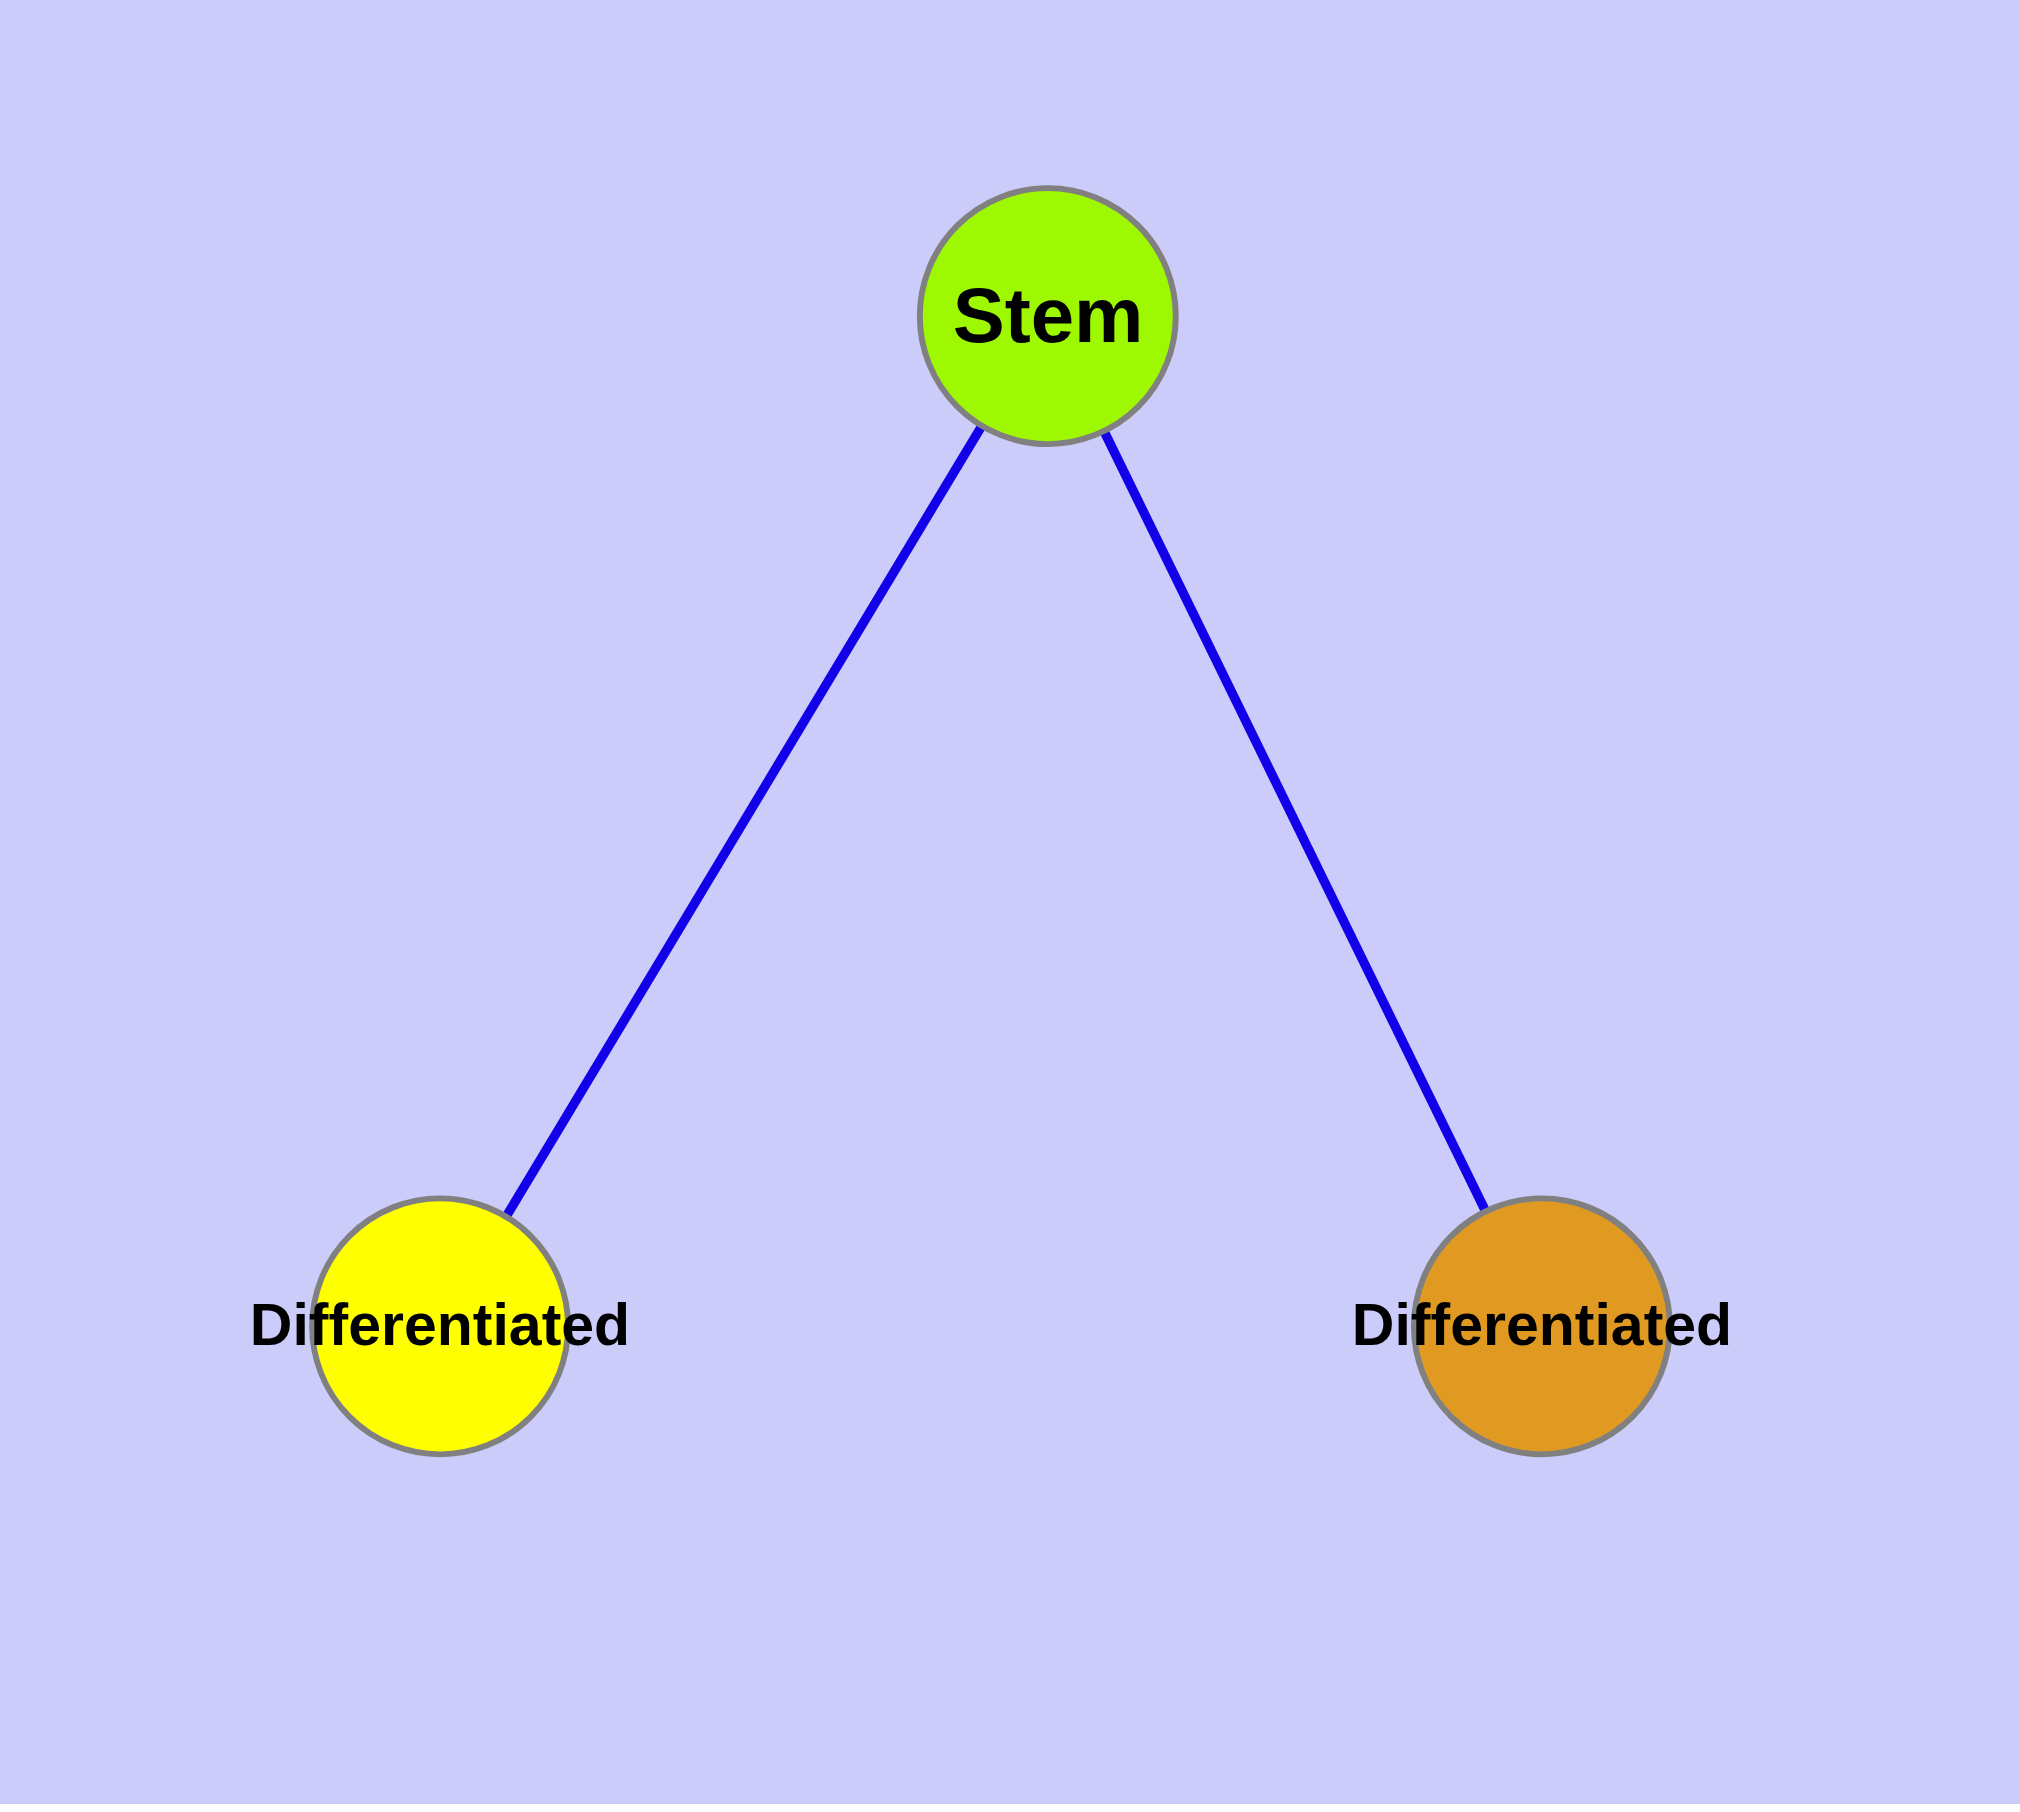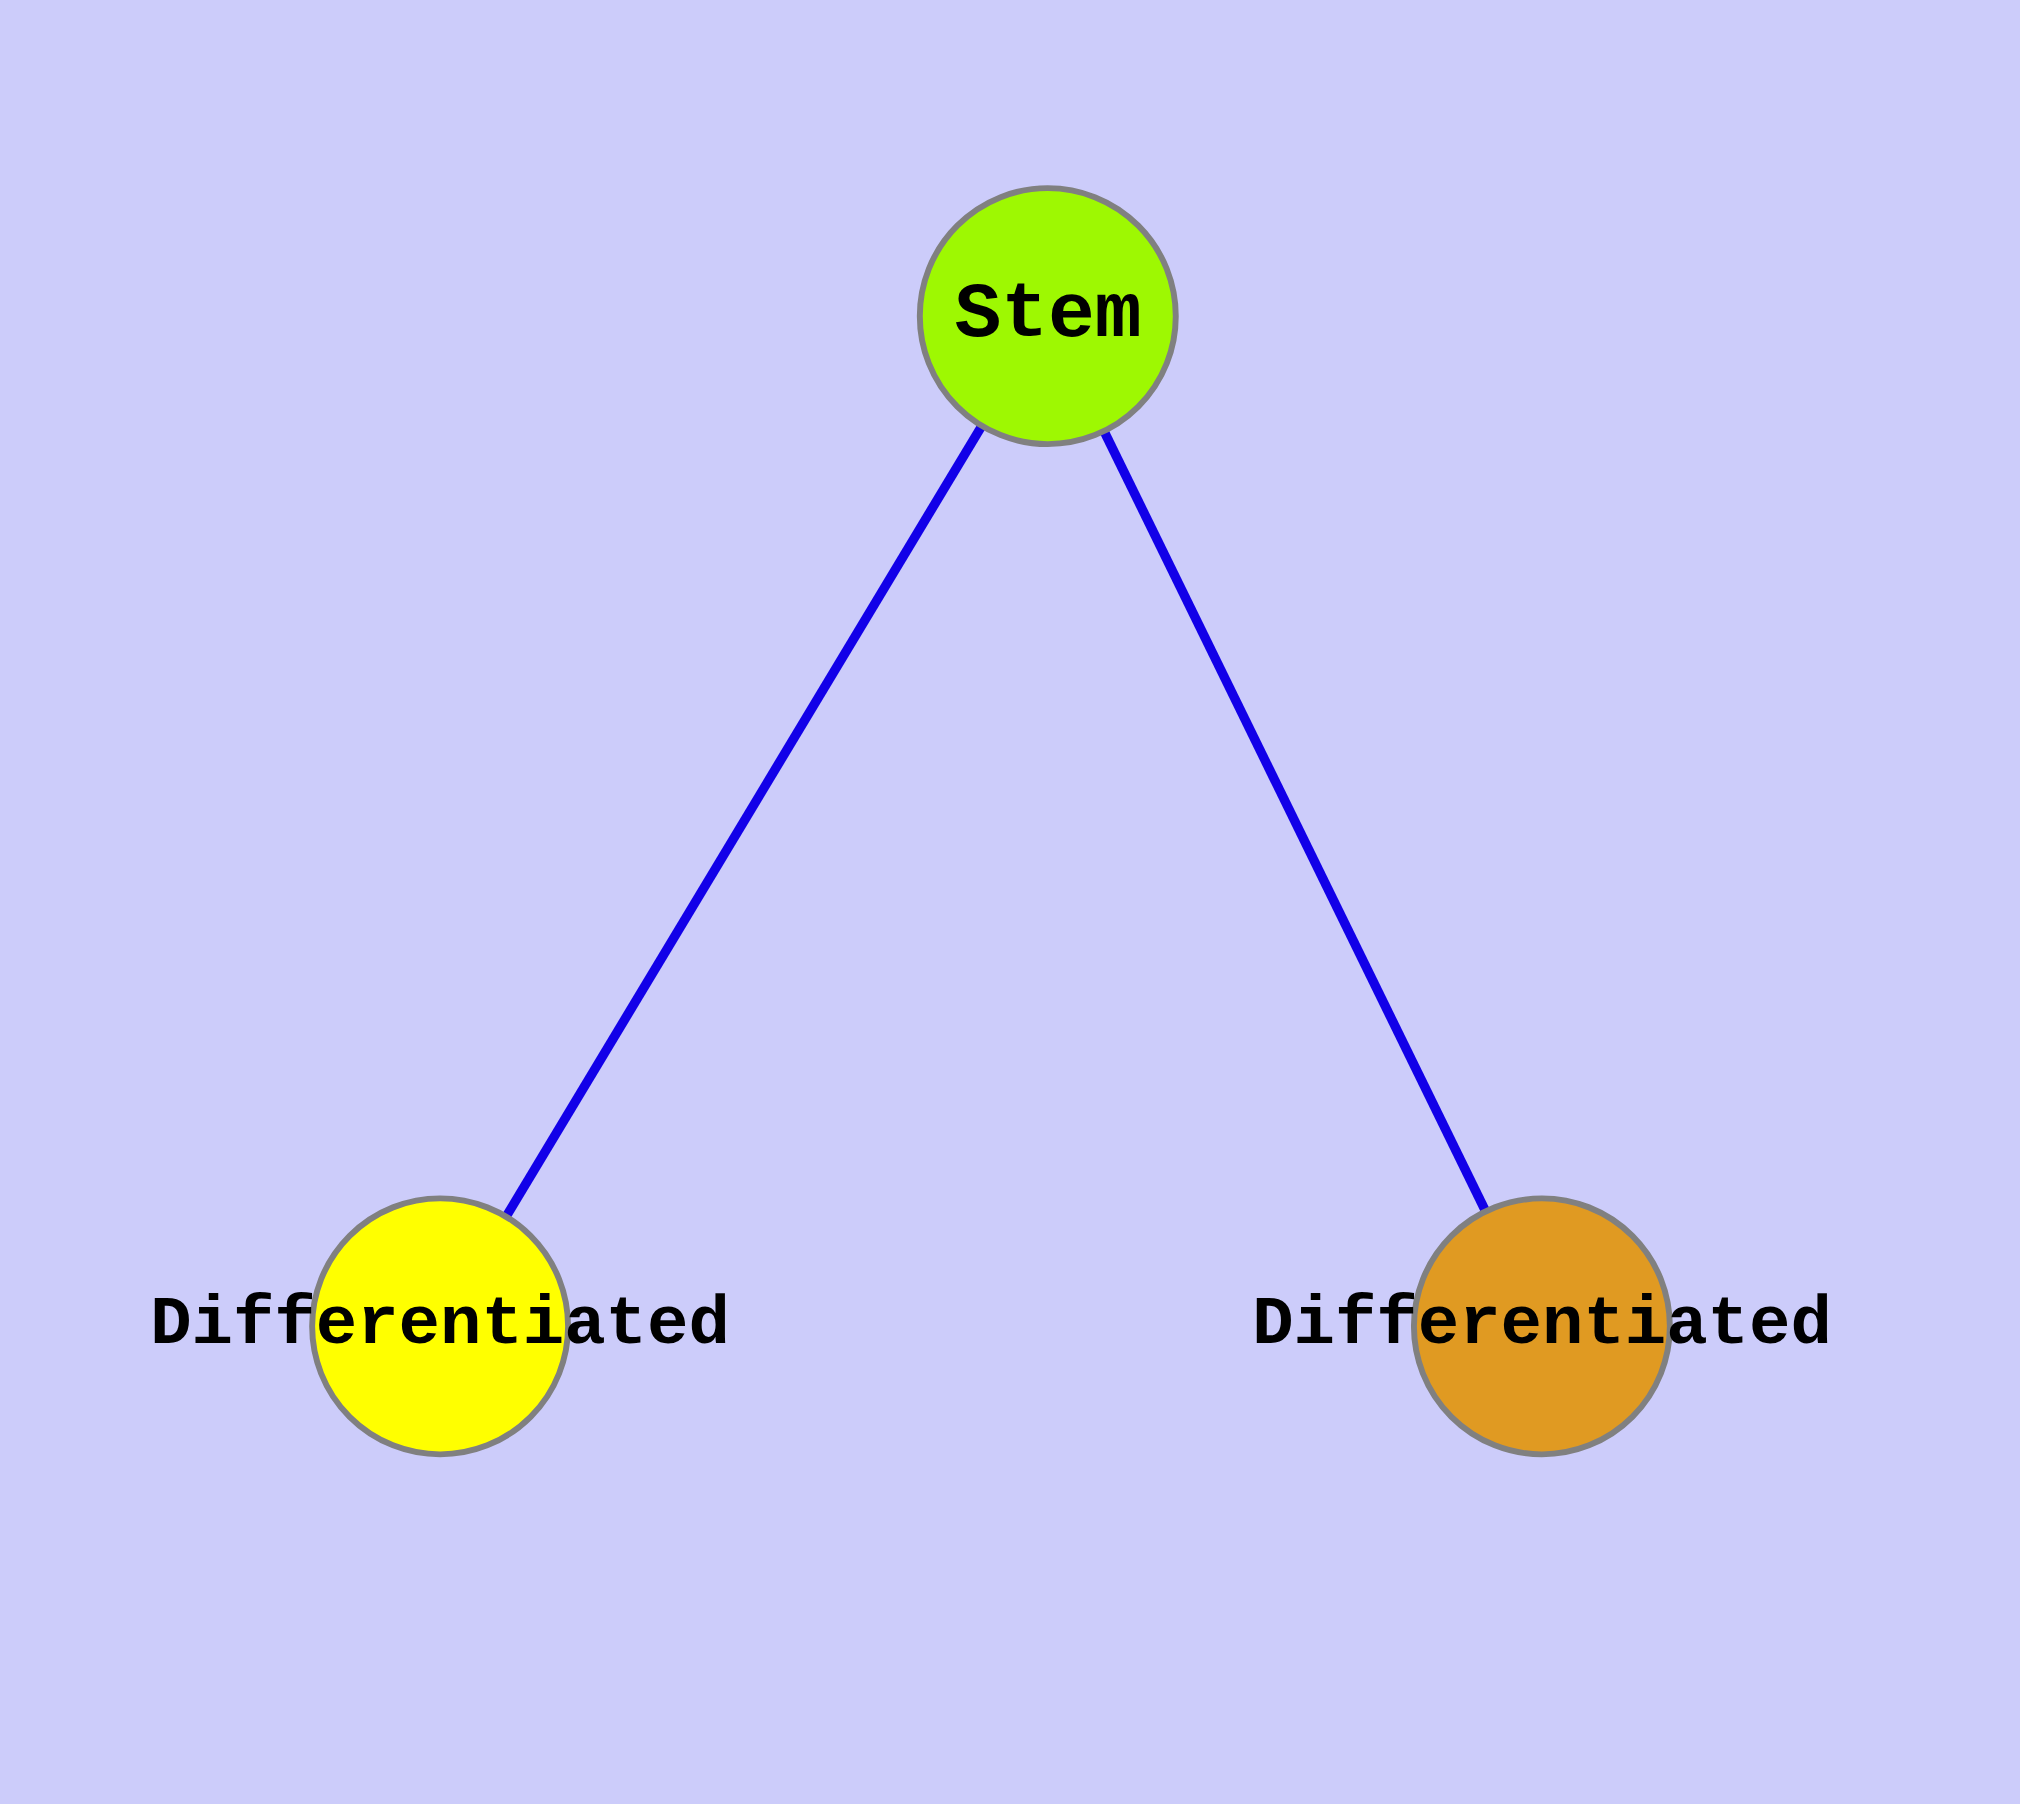--- a/index.html
+++ b/index.html
@@ -27,32 +27,32 @@
     position: absolute;
     left: 0;
     top: 0;
     width: 2021px;
     height: 1812px;
   }
   .node-label {
     position: absolute;
     color: #000000;
     font-weight: bold;
-    font-family: Liberation Mono, monospace;
+    font-family: Liberation Sans, sans-serif;
     text-align: center;
     line-height: 1.07;
     white-space: pre;
     transform: translate(-50%, -50%);
     pointer-events: none;
   }
   .label-stem {
     font-size: 78px;
   }
   .label-leaf {
-    font-size: 69px;
+    font-size: 59px;
   }
 </style>
 </head>
 <body>
 
 <div id="canvas">
 
   <div id="plot-area"></div>
 
   <svg id="graph-svg" viewBox="0 0 2384 2138">

